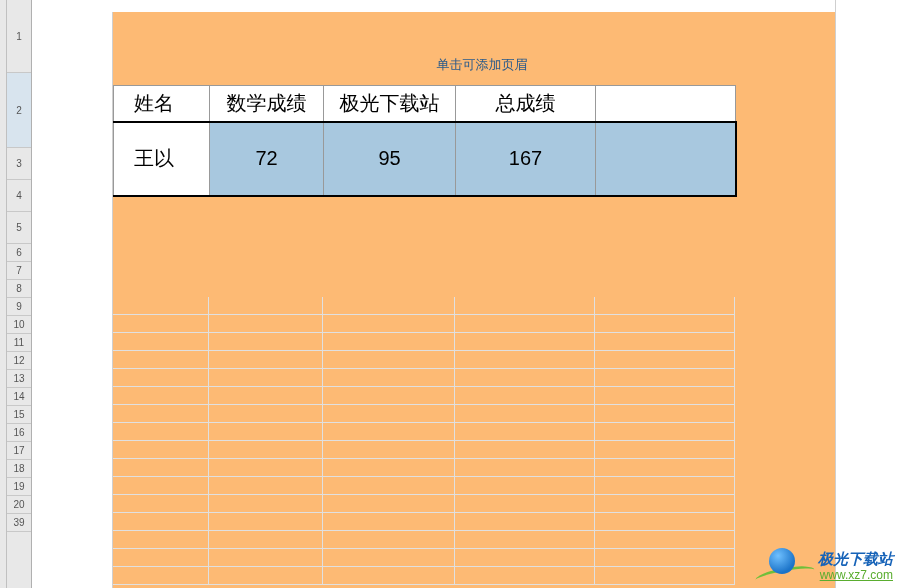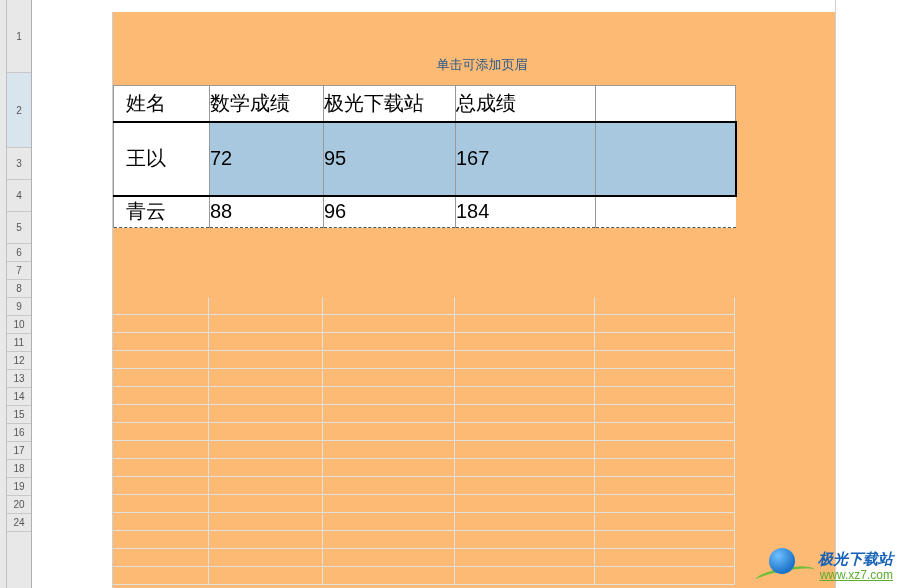--- a/index.html
+++ b/index.html
@@ -80,24 +80,25 @@
     }
     .main-table {
       position: absolute;
       left: 0px;
       top: 73px;
       border-collapse: collapse;
     }
     .main-table td {
       border: 1px solid #999;
       font-size: 20px;
+      text-align: center;
       vertical-align: middle;
       background: #ffffff;
     }
-    .main-table .namecol { width: 96px; text-align: left; padding-left: 12px; }
+    .main-table .namecol { width: 96px; text-align: left; padding-left: 20px; }
     .main-table .c2 { width: 114px; }
     .main-table .c3 { width: 132px; }
     .main-table .c4 { width: 140px; }
     .main-table .c5 { width: 140px; }
     .hdr { height: 36px; font-size: 20px; }
     .datarow td { height: 32px; }
     .tallrow td { height: 74px; }
     .highlight { background: #a8c8df !important; margin-left: 6px; }
     .thickborder-top { border-top: 2px solid #000 !important; }
     .thickborder-bottom { border-bottom: 2px solid #000 !important; }
@@ -212,21 +213,21 @@
   <div class="row-header" style="height:18px">
     <span>18</span>
   </div>
   <div class="row-header" style="height:18px">
     <span>19</span>
   </div>
   <div class="row-header" style="height:18px">
     <span>20</span>
   </div>
   <div class="row-header" style="height:18px">
-    <span>24</span>
+    <span>39</span>
   </div>
 </div>
 
 <div class="page-area">
   <div class="page-sheet">
 
     <div class="header-hint">
       <span>单击可添加页眉</span>
     </div>
 
@@ -239,27 +240,20 @@
         <td class="c4"><span>总成绩</span></td>
         <td class="c5"></td>
       </tr>
       <tr class="tallrow">
         <td class="namecol thickborder-top thickborder-bottom"><span>王以</span></td>
         <td class="c2 highlight thickborder-top thickborder-bottom"><span>72</span></td>
         <td class="c3 highlight thickborder-top thickborder-bottom"><span>95</span></td>
         <td class="c4 highlight thickborder-top thickborder-bottom"><span>167</span></td>
         <td class="c5 highlight thickborder-top thickborder-bottom thickborder-right"></td>
       </tr>
-      <tr class="datarow dashsep">
-        <td class="namecol"><span>青云</span></td>
-        <td class="c2"><span>88</span></td>
-        <td class="c3"><span>96</span></td>
-        <td class="c4"><span>184</span></td>
-        <td class="c5" style="border:none;border-left:1px solid #999"></td>
-      </tr>
     </tbody>
       </table>
 
     <div class="grid-area">
       <div class="grid-row">
           <div class="gc1"></div>
           <div class="gc2"></div>
           <div class="gc3"></div>
           <div class="gc4"></div>
           <div class="gc5"></div>

